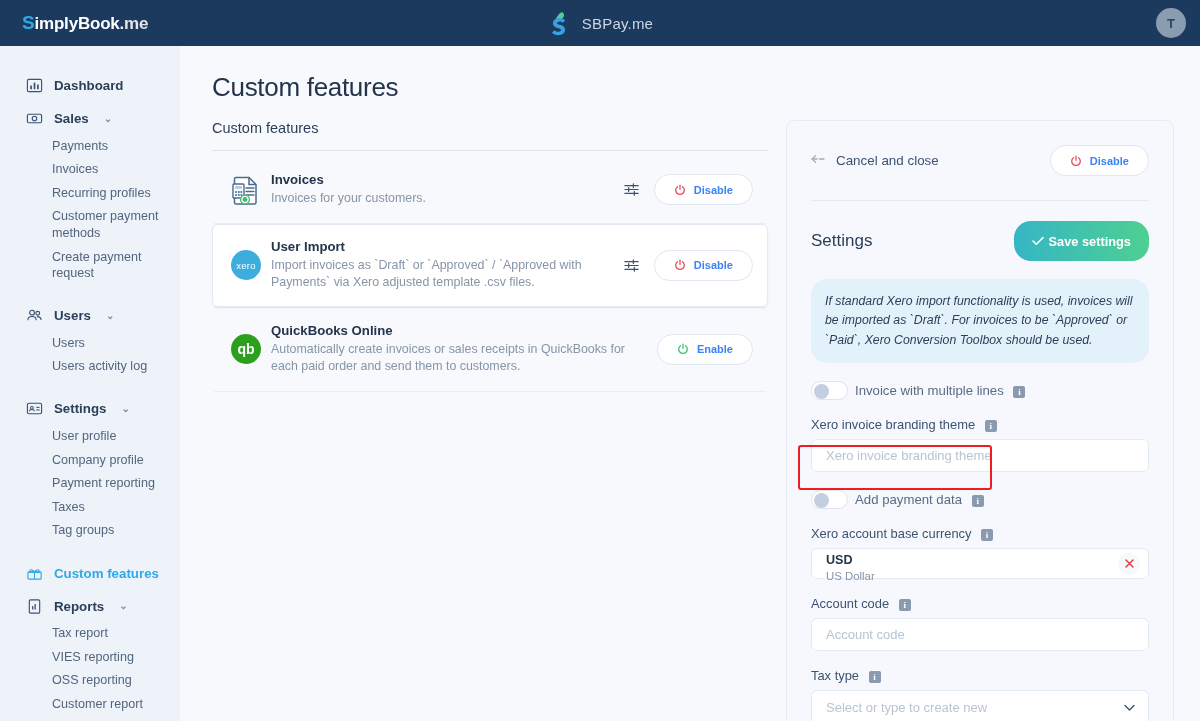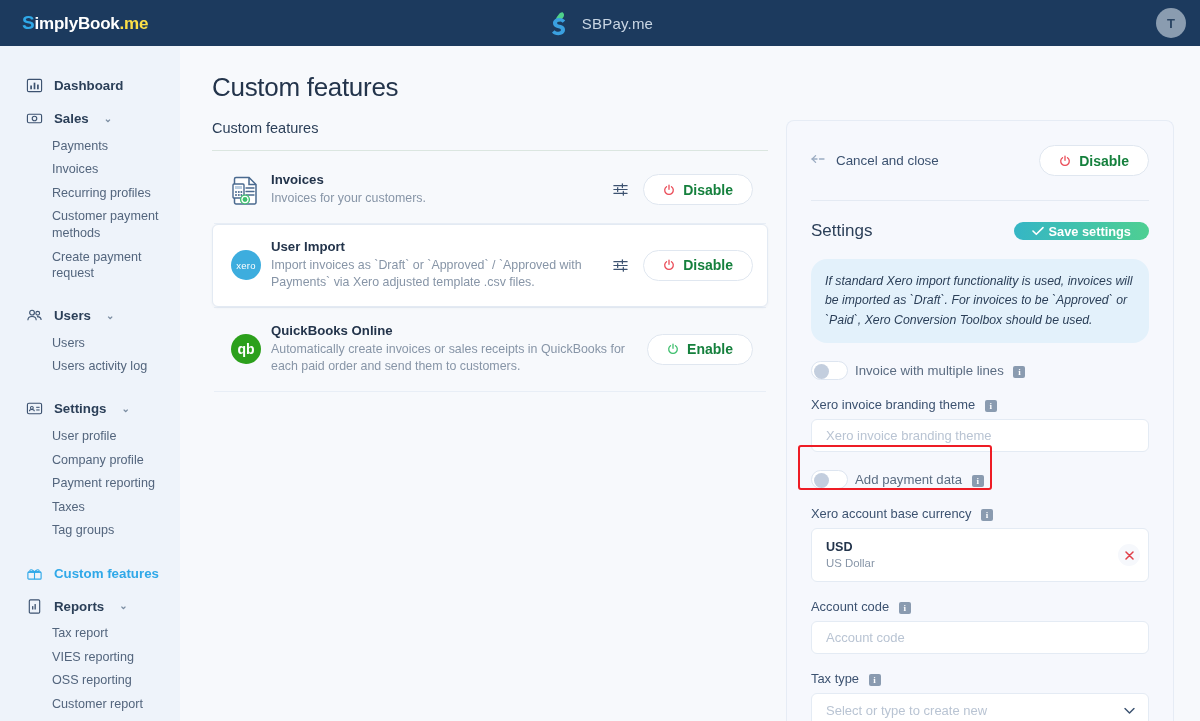--- a/index.html
+++ b/index.html
@@ -17,21 +17,21 @@
     background: #1d3557; background: #1c3a5e;
     display: flex; align-items: center;
   }
   .brand {
     width: 180px; padding-left: 22px;
     display: flex; align-items: baseline;
     font-size: 17px; font-weight: 700; letter-spacing: -.2px;
   }
   .brand .b-s { color: #2fa8e8; font-size: 19px; font-weight: 700; }
   .brand .b-1 { color: #ffffff; }
-  .brand .b-2 { color: #fde047; font-weight: 700; }
+  .brand .b-2 { color: #e5e5e5; font-weight: 700; }
   .center-logo {
     position: absolute; left: 0; right: 0; top: 0; height: 46px;
     display: flex; align-items: center; justify-content: center; gap: 9px;
     pointer-events: none;
   }
   .center-logo .sb-mark { width: 26px; height: 26px; display: block; }
   .center-logo .sb-text {
     font-size: 15px; color: #c9d6e4; letter-spacing: .2px;
     font-family: "Liberation Sans", sans-serif;
   }
@@ -98,21 +98,21 @@
   .feat-body { flex: 1 1 auto; padding-left: 4px; padding-right: 10px; }
   .feat-name { font-size: 13.2px; font-weight: 700; color: #23344b; padding-bottom: 3px; }
   .feat-desc { font-size: 12.4px; color: #8795a7; line-height: 1.42; }
   .feat-actions { display: flex; align-items: center; gap: 14px; flex: 0 0 auto; }
   .sliders-icon { width: 17px; height: 17px; display: block; cursor: pointer; }
   .pill-btn {
     display: inline-flex; align-items: center; gap: 8px;
     height: 31px; padding: 0 19px;
     border: 1px solid #e0e7f0; border-radius: 17px;
     background: #ffffff; cursor: pointer;
-    font-size: 14px; font-weight: 700; color: #15803d;
+    font-size: 11px; font-weight: 700; color: #3b82f6;
     white-space: nowrap;
   }
   .pw { width: 12px; height: 12px; display: block; }
   .row-sep { height: 1px; background: #e8eef6; margin: 0 2px; }
 
   
   .panel {
     position: absolute; left: 786px; top: 120px; width: 388px; min-height: 601px;
     background: #f6f8fd;
     border: 1px solid #e6ecf5; border-bottom: none;
@@ -126,21 +126,21 @@
   }
   .back-arrow { width: 16px; height: 12px; display: block; }
   .panel-rule { height: 1px; background: #e4eaf3; margin: 24px 0 0 0; }
   .settings-row {
     display: flex; align-items: center; justify-content: space-between;
     margin-top: 20px;
   }
   .settings-title { font-size: 17px; color: #2b3f58; }
   .save-btn {
     display: inline-flex; align-items: center; gap: 4px;
-    height: 18px; padding: 0 18px; border: none; border-radius: 17px;
+    height: 40px; padding: 0 18px; border: none; border-radius: 17px;
     background: linear-gradient(90deg, #35b6c5 0%, #4ecf92 100%);
     color: #ffffff; font-size: 12.8px; font-weight: 600; cursor: pointer;
     font-family: "Liberation Sans", sans-serif;
   }
   .note {
     margin-top: 18px; padding: 13px 14px;
     background: #e3f1fb; border-radius: 16px;
     font-size: 12.3px; line-height: 1.58; color: #2b3f58;
     font-style: italic;
   }
@@ -168,24 +168,24 @@
   .field-label { font-size: 12.9px; color: #3c5270; padding-bottom: 7px; }
   .text-input {
     width: 100%; height: 33px;
     background: #ffffff; border: 1px solid #e4ebf4; border-radius: 6px;
     padding: 0 14px; font-size: 13px; color: #23344b;
     font-family: "Liberation Sans", sans-serif; outline: none;
   }
   .text-input::placeholder { color: #b9c4d3; }
   .currency-box {
     position: relative;
-    width: 100%; height: 54px;
+    width: 100%; height: 31px;
     background: #ffffff; border: 1px solid #e4ebf4; border-radius: 6px;
     padding: 4px 40px 4px 14px;
-    display: flex; flex-direction: column; justify-content: center;
+    display: flex; flex-direction: column; justify-content: flex-start;
   }
   .cur-code { font-size: 12.6px; font-weight: 700; color: #23344b; line-height: 1.25; }
   .cur-name { font-size: 11.4px; color: #8795a7; line-height: 1.25; }
   .cur-clear {
     position: absolute; right: 8px; top: 50%; transform: translateY(-50%);
     width: 22px; height: 22px; border-radius: 50%;
     background: #f6f8fc; border: none; cursor: pointer;
     color: #e0404a; font-size: 13px; line-height: 1;
     display: flex; align-items: center; justify-content: center;
     font-family: "Liberation Sans", sans-serif;

